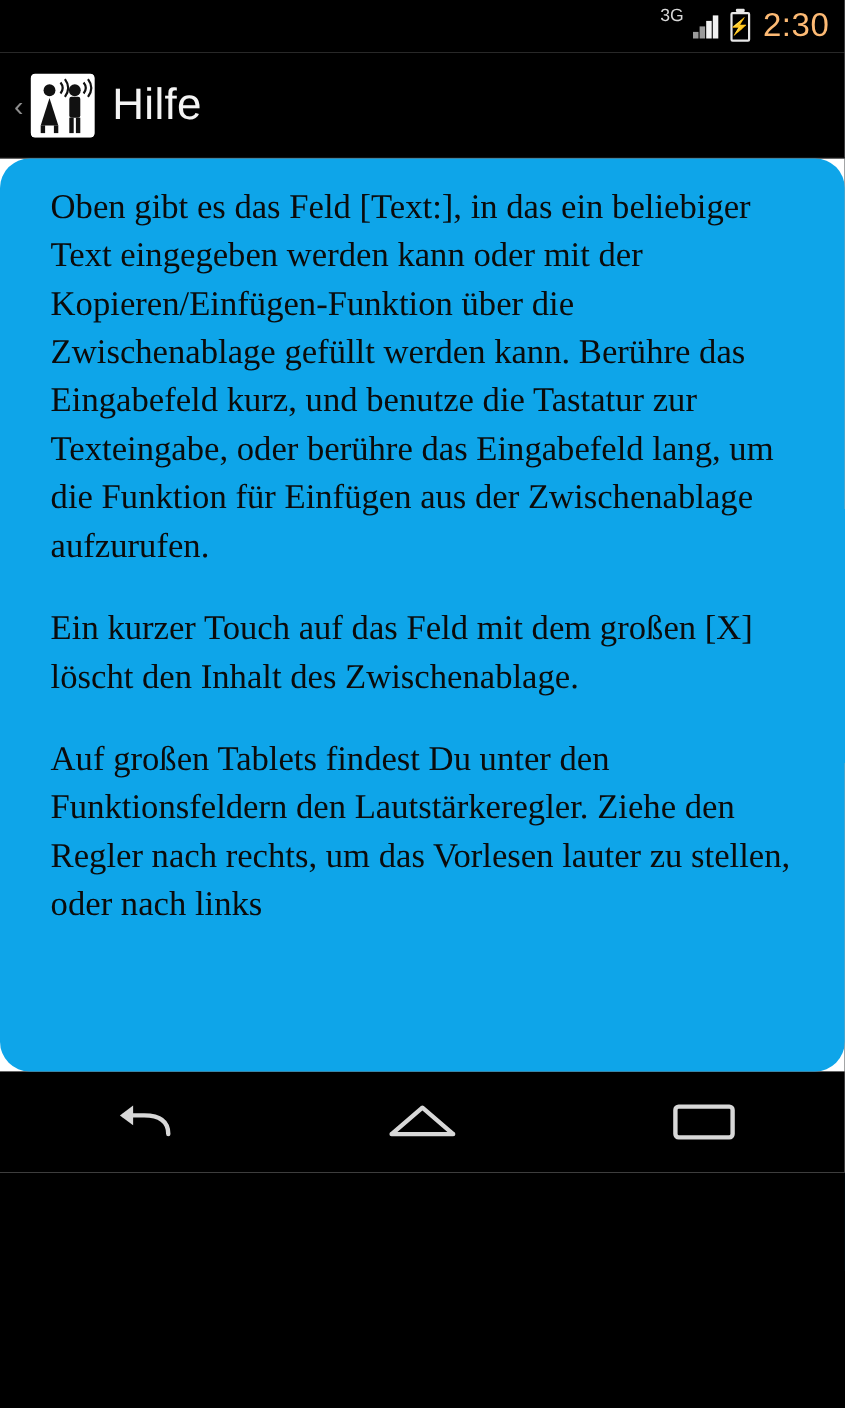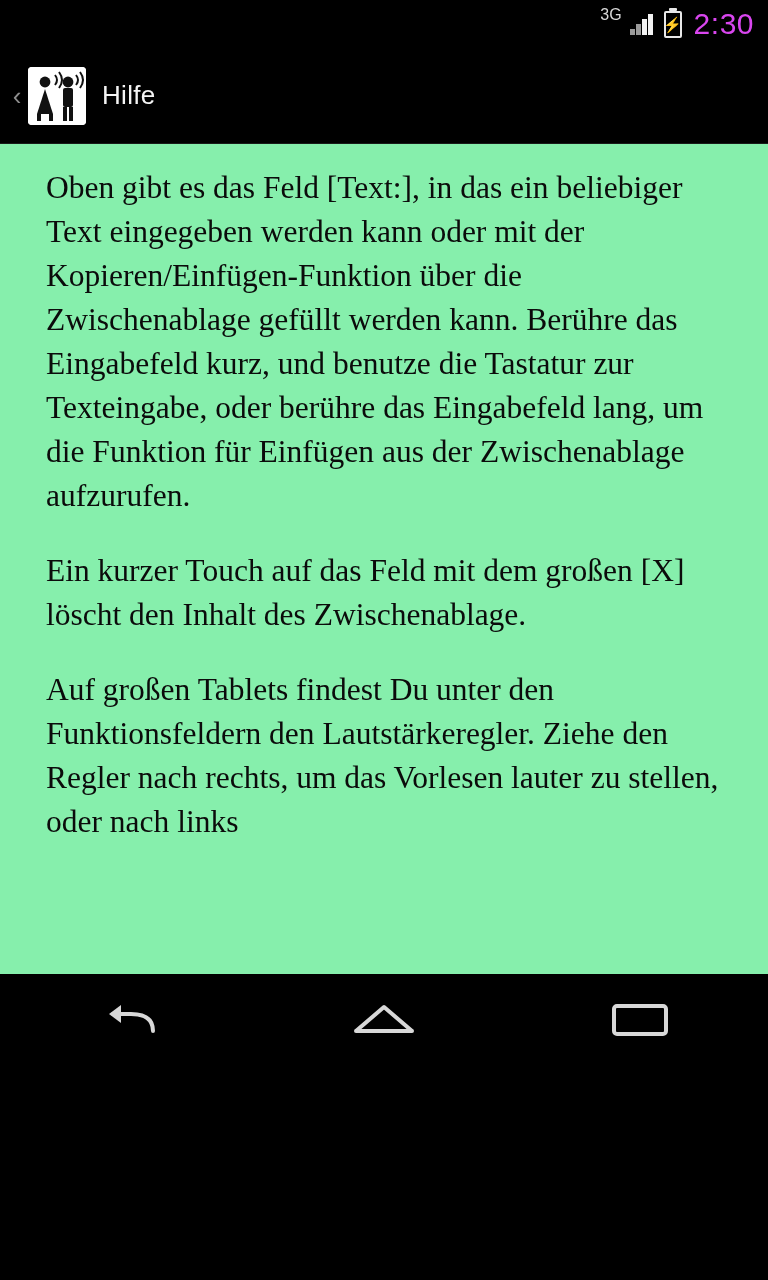--- a/index.html
+++ b/index.html
@@ -81,21 +81,21 @@
     background: #e8e8e8;
     border-radius: 1px;
   }
   .battery .bolt {
     color: #ffffff;
     font-size: 15px;
     line-height: 1;
   }
   .clock {
     font-size: 30px;
-    color: #d946ef;
+    color: #fdba74;
     margin-left: 4px;
     letter-spacing: 0.5px;
   }
 
   
   .actionbar {
     height: 96px;
     background: #000000;
     display: flex;
     align-items: center;
@@ -117,32 +117,33 @@
     border-radius: 4px;
     margin-left: 2px;
     margin-right: 16px;
     position: relative;
     overflow: hidden;
     display: block;
   }
   .app-icon svg { display: block; }
   .ab-title {
     color: #f4f4f4;
-    font-size: 26px;
+    font-size: 40px;
     font-weight: normal;
     letter-spacing: 0.3px;
   }
 
   
   .content {
     flex: 1 1 auto;
-    background: #86efac;
+    background: #0ea5e9;
     padding: 22px 36px 0 46px;
     overflow: hidden;
     position: relative;
+    border-radius: 27px;
   }
   .content p {
     font-family: "Liberation Serif", serif;
     font-size: 31.5px;
     line-height: 44px;
     color: #0b0b0b;
     margin-bottom: 31px;
     text-align: left;
   }
   .content p:last-child { margin-bottom: 0; }

